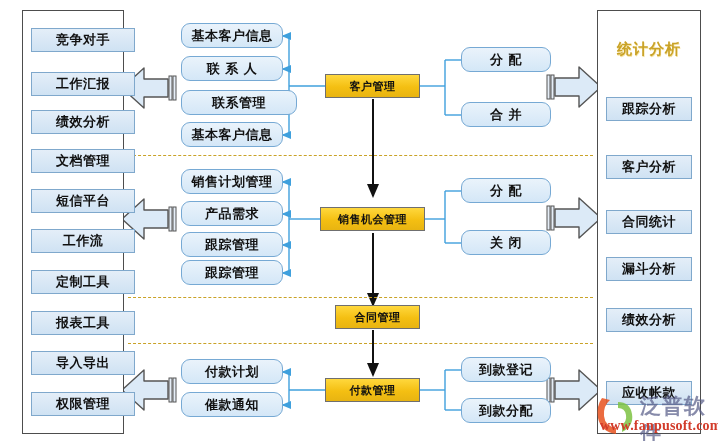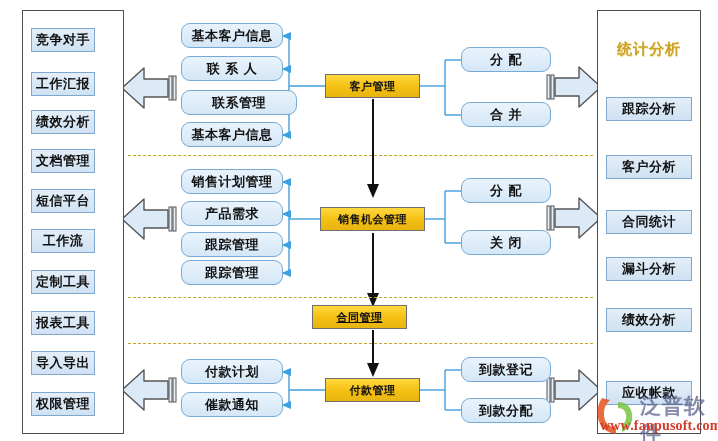--- a/index.html
+++ b/index.html
@@ -41,21 +41,21 @@
     letter-spacing: 0.5px;
   }
 
   
   .sq {
     background: linear-gradient(180deg,#e4eef8 0%, #cfe2f3 100%);
     border: 1.2px solid #7fa8cc;
     font-size: 13px;
     height: 24px;
   }
-  .sq-left  { left: 31px; width: 64px; }
+  .sq-left  { left: 31px; width: 104px; }
   .sq-right { left: 606px; width: 86px; }
 
   
   .rnd {
     background: linear-gradient(180deg,#eaf3fb 0%, #d4e7f7 100%);
     border: 1.1px solid #76a9d4;
     border-radius: 9px;
     font-size: 13px;
     height: 25px;
   }
@@ -252,21 +252,21 @@
   <div class="node rnd" style="left:461px; top:102px; width:90px;">合  并</div>
 
   <div class="node rnd" style="left:181px; top:169px; width:102px;">销售计划管理</div>
   <div class="node rnd" style="left:181px; top:201px; width:102px;">产品需求</div>
   <div class="node rnd" style="left:181px; top:232px; width:102px;">跟踪管理</div>
   <div class="node rnd" style="left:181px; top:260px; width:102px;">跟踪管理</div>
   <div class="node gold" style="left:320px; top:207px; width:105px;">销售机会管理</div>
   <div class="node rnd" style="left:461px; top:178px; width:90px;">分  配</div>
   <div class="node rnd" style="left:461px; top:230px; width:90px;">关  闭</div>
 
-  <div class="node gold" style="left:312px; top:305px; width:95px;text-decoration:underline;">合同管理</div>
+  <div class="node gold" style="left:335px; top:305px; width:85px;">合同管理</div>
 
   <div class="node rnd" style="left:181px; top:359px; width:102px;">付款计划</div>
   <div class="node rnd" style="left:181px; top:392px; width:102px;">催款通知</div>
   <div class="node gold" style="left:325px; top:378px; width:95px;">付款管理</div>
   <div class="node rnd" style="left:461px; top:357px; width:90px;">到款登记</div>
   <div class="node rnd" style="left:461px; top:398px; width:90px;">到款分配</div>
 
   <svg id="watermark" viewBox="0 0 126 52">
     <path d="M10,10 Q4,18 6,30 Q9,44 24,46 L24,40 Q13,38 12,28 Q11,18 18,12 Z" fill="#e8511f" opacity="0.85"></path>
     <path d="M26,14 Q38,14 40,26 Q42,38 30,44 L30,37 Q35,33 34,27 Q33,20 26,20 Z" fill="#7dc242" opacity="0.85"></path>

